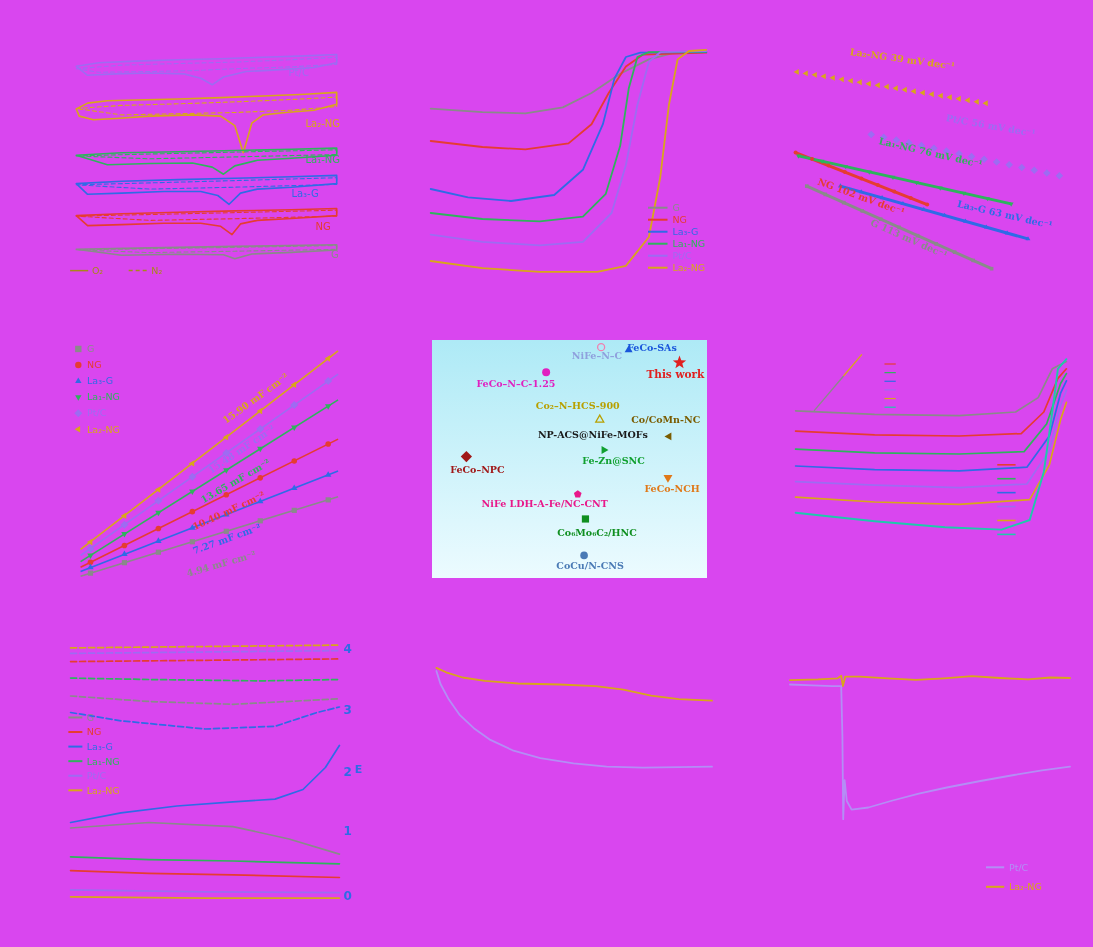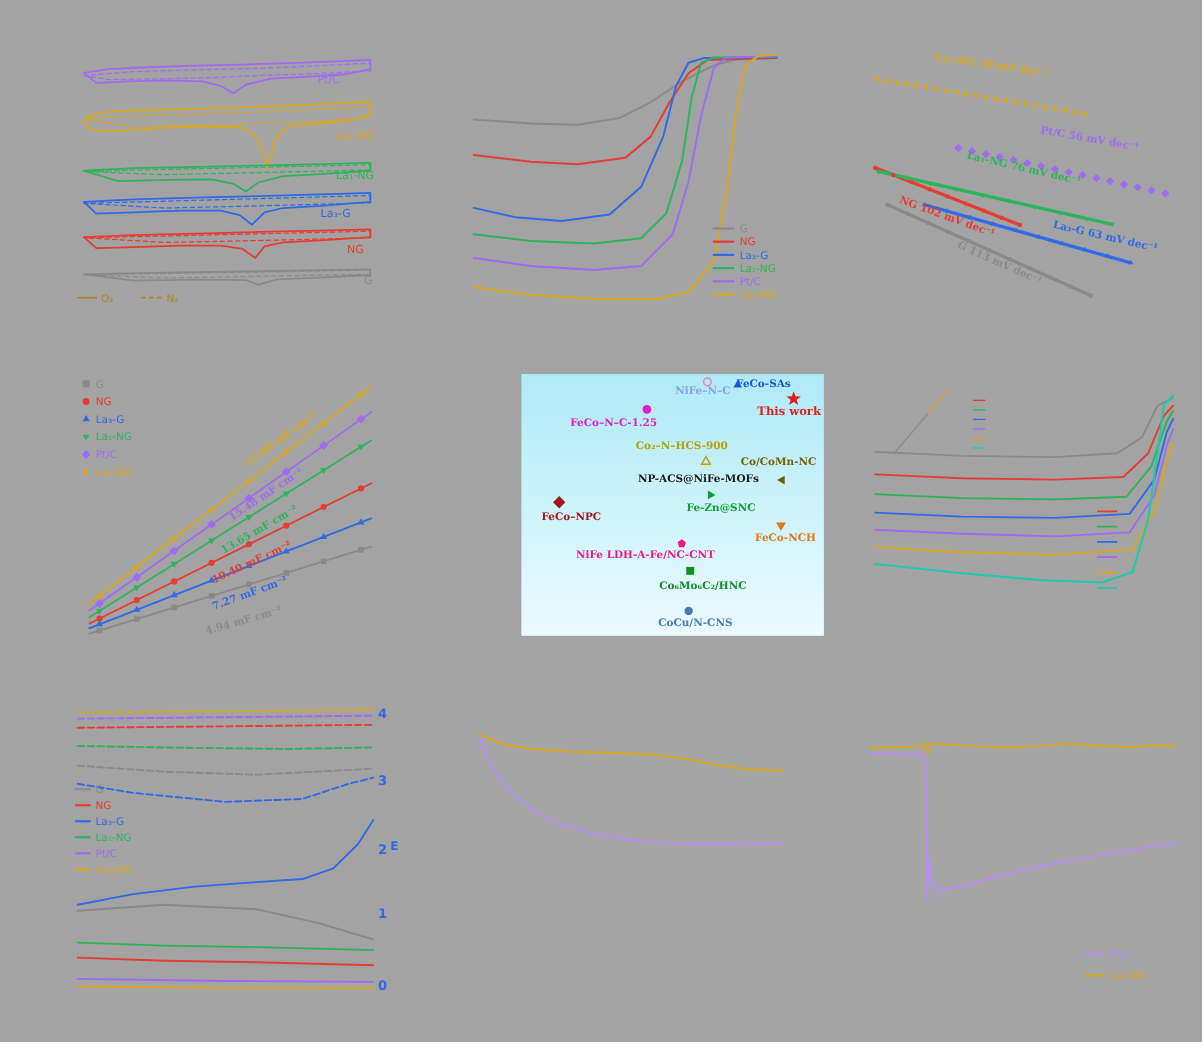--- a/index.html
+++ b/index.html
@@ -1,25 +1,25 @@
 <!DOCTYPE html>
 <html><head>
 <meta charset="utf-8">
 <style>
   html,body{margin:0;padding:0;background:#000;}
-  #figure{position:relative;width:1093px;height:947px;background:#a3a3a3;overflow:hidden;font-family:"DejaVu Sans",sans-serif;}
+  #figure{position:relative;width:1093px;height:947px;background:#d946ef;overflow:hidden;font-family:"DejaVu Sans",sans-serif;}
   .panel{position:absolute;}
   svg{overflow:visible;display:block;}
   svg text{font-family:"DejaVu Sans",sans-serif;}
   svg text.serif{font-family:"DejaVu Serif",serif;font-weight:bold;}
   #panel-a{left:65px;top:45px;width:283px;height:237px;}
   #panel-b{left:425px;top:45px;width:287px;height:240px;}
   #panel-c{left:790px;top:45px;width:280px;height:240px;}
   #panel-d{left:65px;top:335px;width:283px;height:245px;}
-  #panel-e{left:432px;top:340px;width:296px;height:238px;margin-left:42px;}
+  #panel-e{left:432px;top:340px;width:296px;height:238px;}
   #panel-f{left:790px;top:340px;width:282px;height:240px;}
   #panel-g{left:65px;top:630px;width:280px;height:275px;}
   #panel-h{left:435px;top:645px;width:277px;height:260px;}
   #panel-i{left:790px;top:645px;width:280px;height:260px;}
 </style>
 </head>
 <body>
 
 <div id="figure">
   <div class="panel" id="panel-a">

